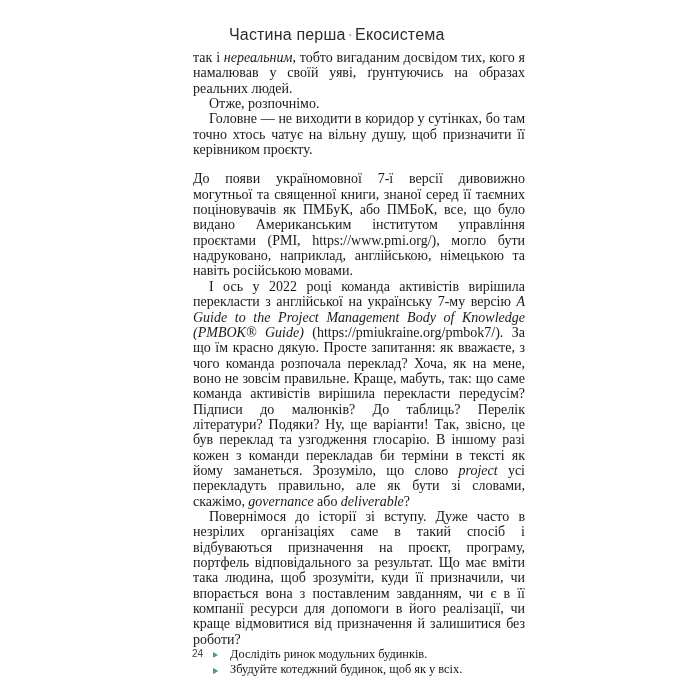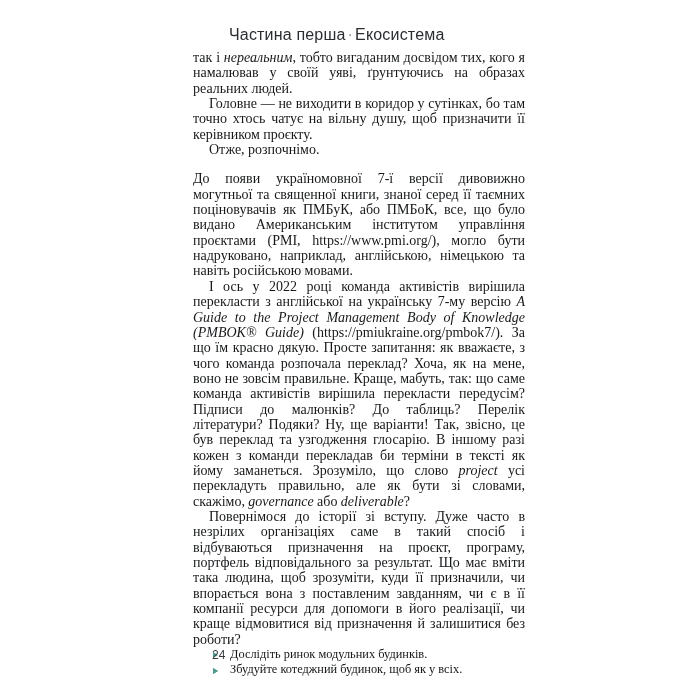--- a/index.html
+++ b/index.html
@@ -83,41 +83,40 @@
     height: 0;
     border-top: 3.6px solid transparent;
     border-bottom: 3.6px solid transparent;
     border-left: 5.2px solid #4e9b8f;
   }
   .folio {
     position: absolute;
     left: 192px;
     top: 648px;
     font-family: "Liberation Sans", "DejaVu Sans", sans-serif;
-    font-size: 12px;
+    font-size: 10px;
     color: #3a3d40;
-    margin-left: 20px;
   }
 </style>
 </head>
 <body>
 
 <div class="page">
 
   <div class="running-head">
     <span>Частина перша</span><span class="sep">·</span><span>Екосистема</span>
   </div>
 
   <div class="content">
 
     <p class="para no-indent"><span>так і </span><i>нереальним</i><span>, тобто вигаданим досвідом тих, кого я намалював у своїй уяві, ґрунтуючись на образах реальних людей.</span></p>
 
+    <p class="para">Отже, розпочнімо.</p>
+
     <p class="para">Головне — не виходити в коридор у сутінках, бо там точно хтось чатує на вільну душу, щоб призначити її керівником проєкту.</p>
-
-    <p class="para">Отже, розпочнімо.</p>
 
     <div class="block-gap"></div>
 
     <p class="para no-indent">До появи україномовної 7-ї версії дивовижно могутньої та священної книги, знаної серед її таємних поціновувачів як ПМБуК, або ПМБоК, все, що було видано Американським інститутом управління проєктами (PMI, https://www.pmi.org/), могло бути надруковано, наприклад, англійською, німецькою та навіть російською мовами.</p>
 
     <p class="para"><span>І ось у 2022 році команда активістів вирішила перекласти з англійської на українську 7-му версію </span><i>A Guide to the Project Management Body of Knowledge (PMBOK® Guide)</i><span> (https://pmiukraine.org/pmbok7/). За що їм красно дякую. Просте запитання: як вважаєте, з чого команда розпочала переклад? Хоча, як на мене, воно не зовсім правильне. Краще, мабуть, так: що саме команда активістів вирішила перекласти передусім? Підписи до малюнків? До таблиць? Перелік літератури? Подяки? Ну, ще варіанти! Так, звісно, це був переклад та узгодження глосарію. В іншому разі кожен з команди перекладав би терміни в тексті як йому заманеться. Зрозуміло, що слово </span><i>project</i><span> усі перекладуть правильно, але як бути зі словами, скажімо, </span><i>governance</i><span> або </span><i>deliverable</i><span>?</span></p>
 
 
     <p class="para">Повернімося до історії зі вступу. Дуже часто в незрілих організаціях саме в такий спосіб і відбуваються призначення на проєкт, програму, портфель відповідального за результат. Що має вміти така людина, щоб зрозуміти, куди її призначили, чи впорається вона з поставленим завданням, чи є в її компанії ресурси для допомоги в його реалізації, чи краще відмовитися від призначення й залишитися без роботи?</p>
 

